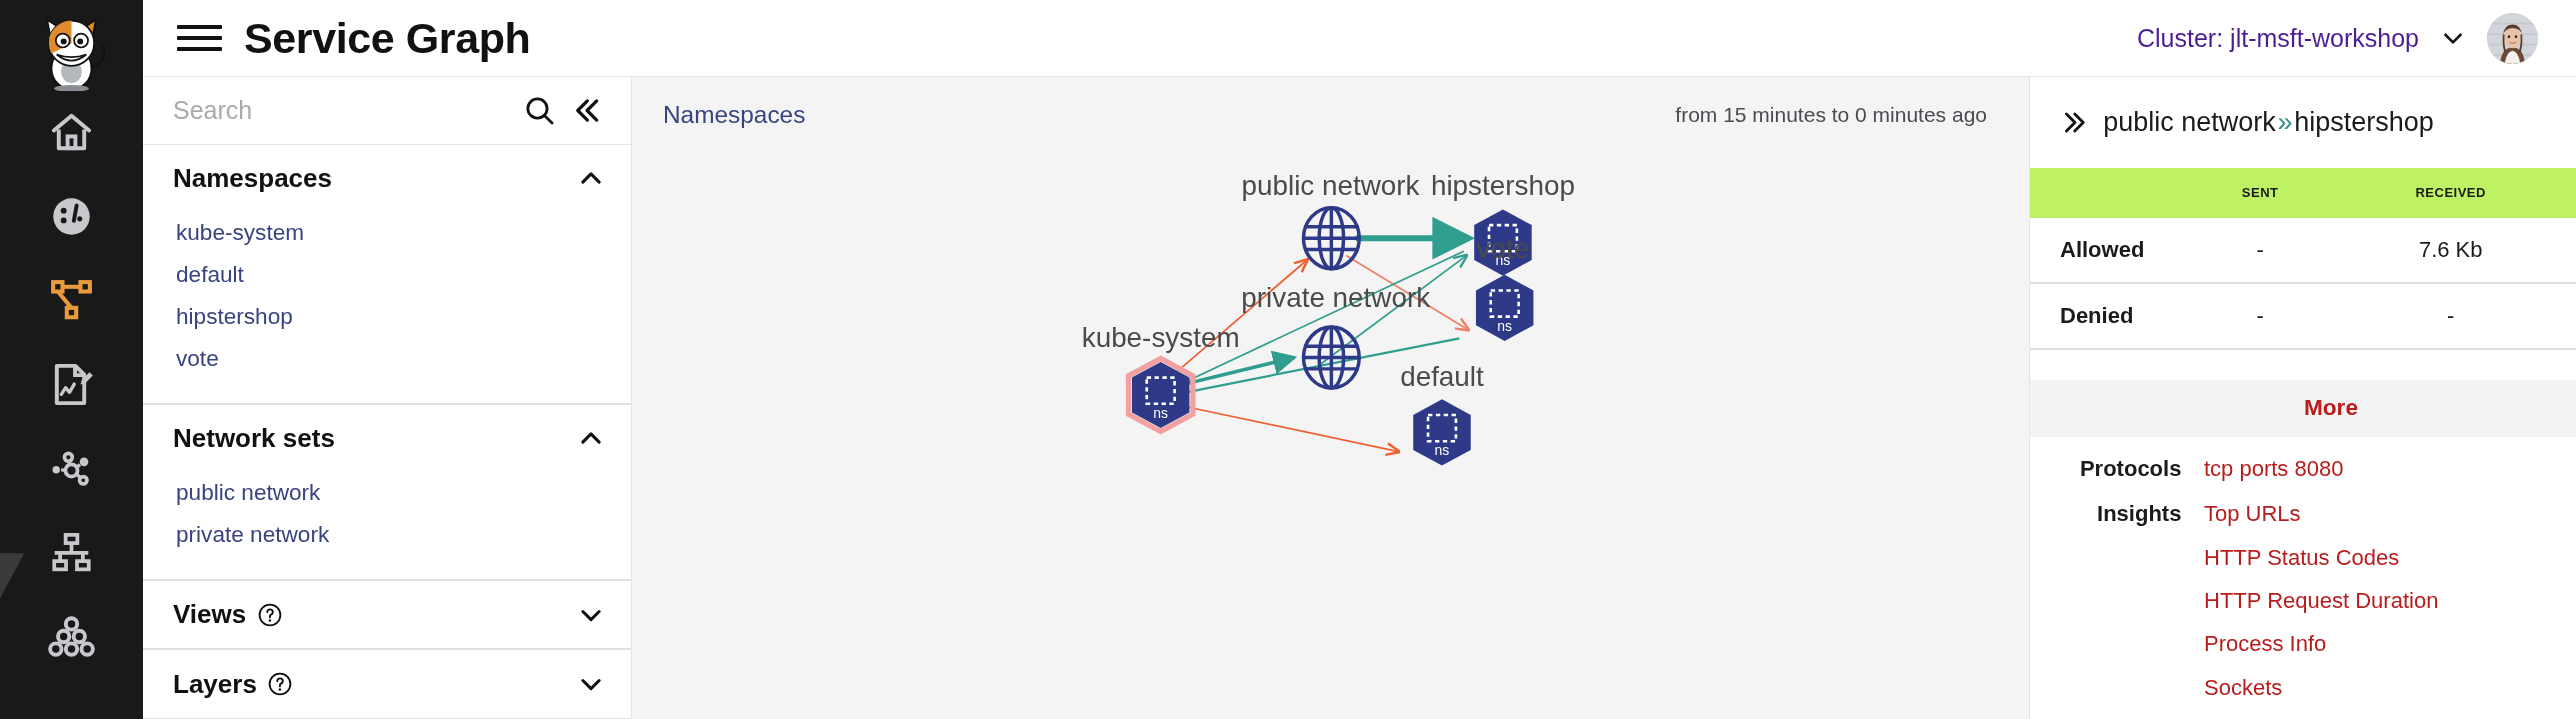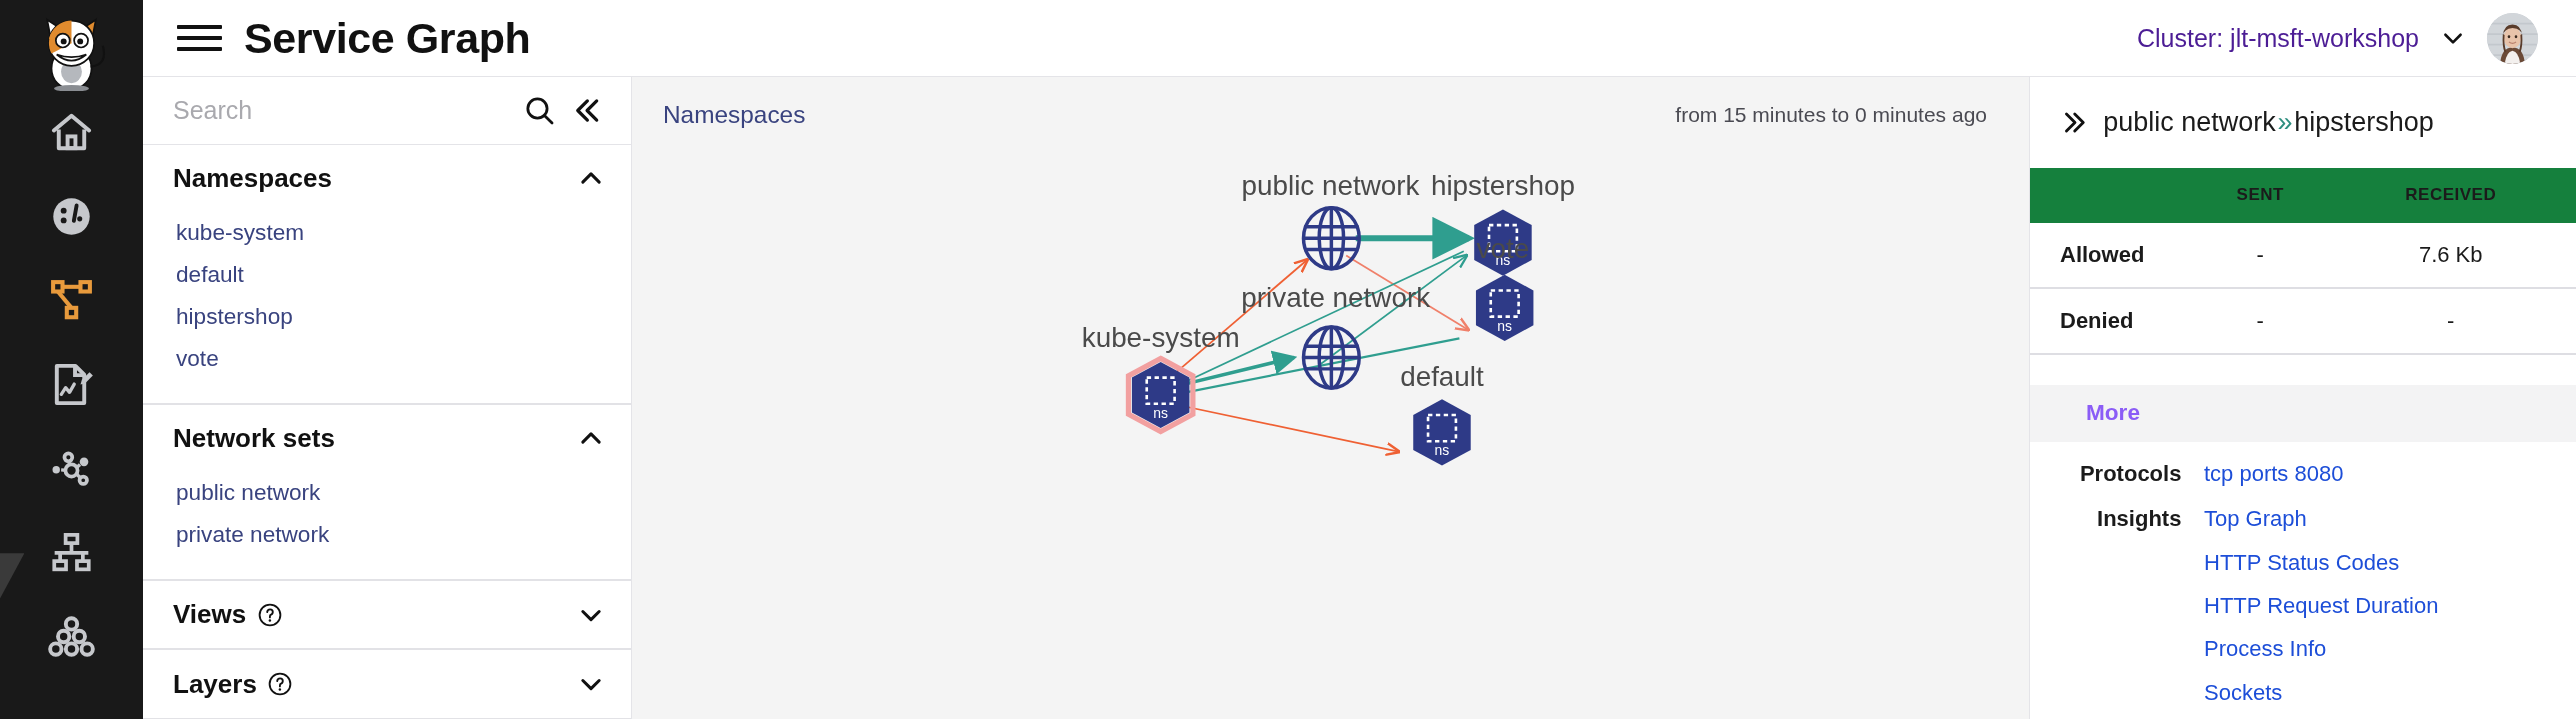--- a/index.html
+++ b/index.html
@@ -96,38 +96,38 @@
     width: 547px; min-width:547px; background:#fff;
     border-left: 0.9px solid #e4e4e8; display:flex; flex-direction:column;
   }
   .rp-head {
     height: 91px; display:flex; align-items:center; padding: 0 24.4px 0 30px; gap: 12.2px;
   }
   .rp-title { font-size: 27px; color:#1b1b1b; display:flex; align-items:center; }
   .rp-sep-arrow { color:#2f8f80; font-size: 27px; margin: 0 1.7px; }
   .tbl { width:100%; border-collapse: collapse; }
   .tbl th {
-    background:#15803d; font-size: 17px; font-weight:700; color:#1b1b1b;
+    background:#bef264; font-size: 13px; font-weight:700; color:#1b1b1b;
     letter-spacing: 0.5px; padding: 17.4px 0; text-align:center;
   }
   .tbl th.lead { width: 165px; }
   .tbl td {
     font-size: 22px; color:#1b1b1b; padding: 19px 0; text-align:center;
     border-bottom: 2.6px solid #dedee3;
   }
   .tbl td.lead { font-weight:700; text-align:left; padding-left: 30px; }
   .more-row {
-    background:#f3f3f4; font-size:22.6px; font-weight:700; color:#8b5cf6;
-    padding: 15.7px 0 15.7px 56px; margin-top: 30px; cursor:pointer;
+    background:#f3f3f4; font-size:22.6px; font-weight:700; color:#b91c1c;
+    padding: 15.7px 0 15.7px 56px; margin-top: 30px; cursor:pointer;text-align:center;
   }
   .kv { display:flex; padding: 19px 0 0 0; }
   .kv-key { width: 174px; text-align:right; padding-right: 22.6px;
             font-size:22px; font-weight:700; color:#1b1b1b; flex:none; }
   .kv-vals { display:flex; flex-direction:column; gap: 17.4px; }
-  .kv-val { font-size: 22px; color:#1d4ed8; }
+  .kv-val { font-size: 22px; color:#b91c1c; }
   .kv-val.link { cursor:pointer; }
   .node-label {
     font-family:"Liberation Sans", sans-serif; font-size:32px; fill:#4a4a4a;
   }
   .ns-tag { font-family:"Liberation Sans", sans-serif; font-size:16px; fill:#ffffff; }
 </style>
 </head>
 <body>
 
 <div class="app">
@@ -475,21 +475,21 @@
         <div class="kv">
           <div class="kv-key">Protocols</div>
           <div class="kv-vals">
             <div class="kv-val">tcp ports 8080</div>
           </div>
         </div>
 
         <div class="kv">
           <div class="kv-key">Insights</div>
           <div class="kv-vals">
-            <div class="kv-val link">Top Graph</div>
+            <div class="kv-val link">Top URLs</div>
             <div class="kv-val link">HTTP Status Codes</div>
             <div class="kv-val link">HTTP Request Duration</div>
             <div class="kv-val link">Process Info</div>
             <div class="kv-val link">Sockets</div>
           </div>
         </div>
       </div>
 
     </div>
   </div>

